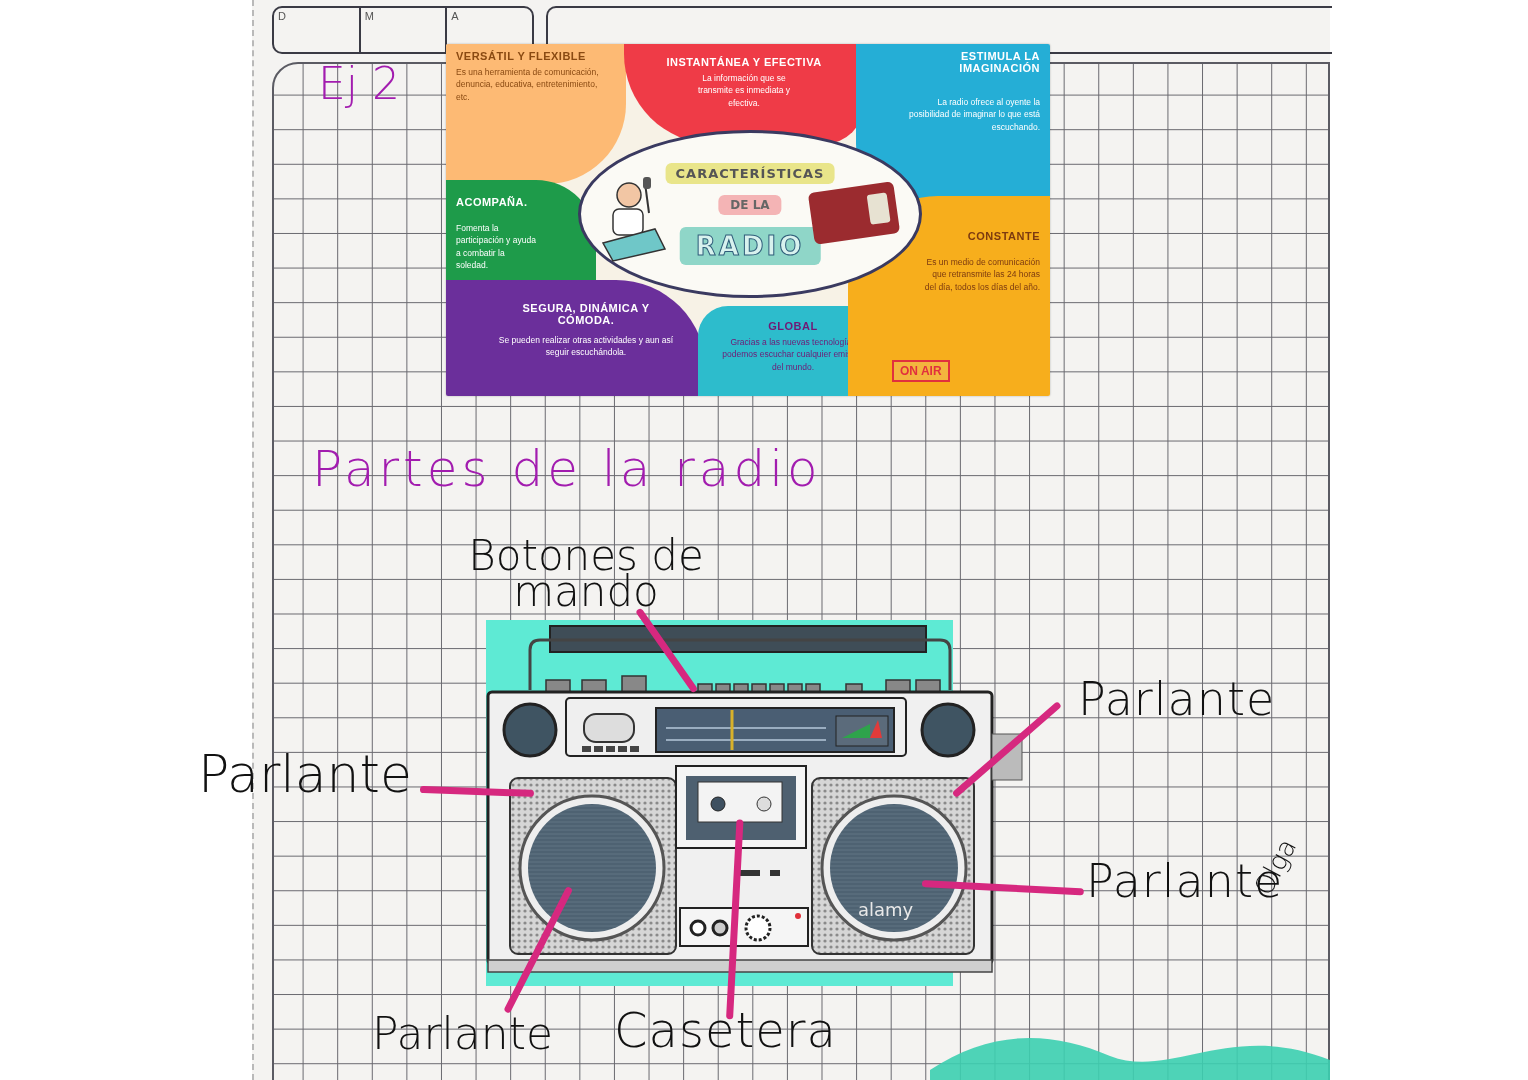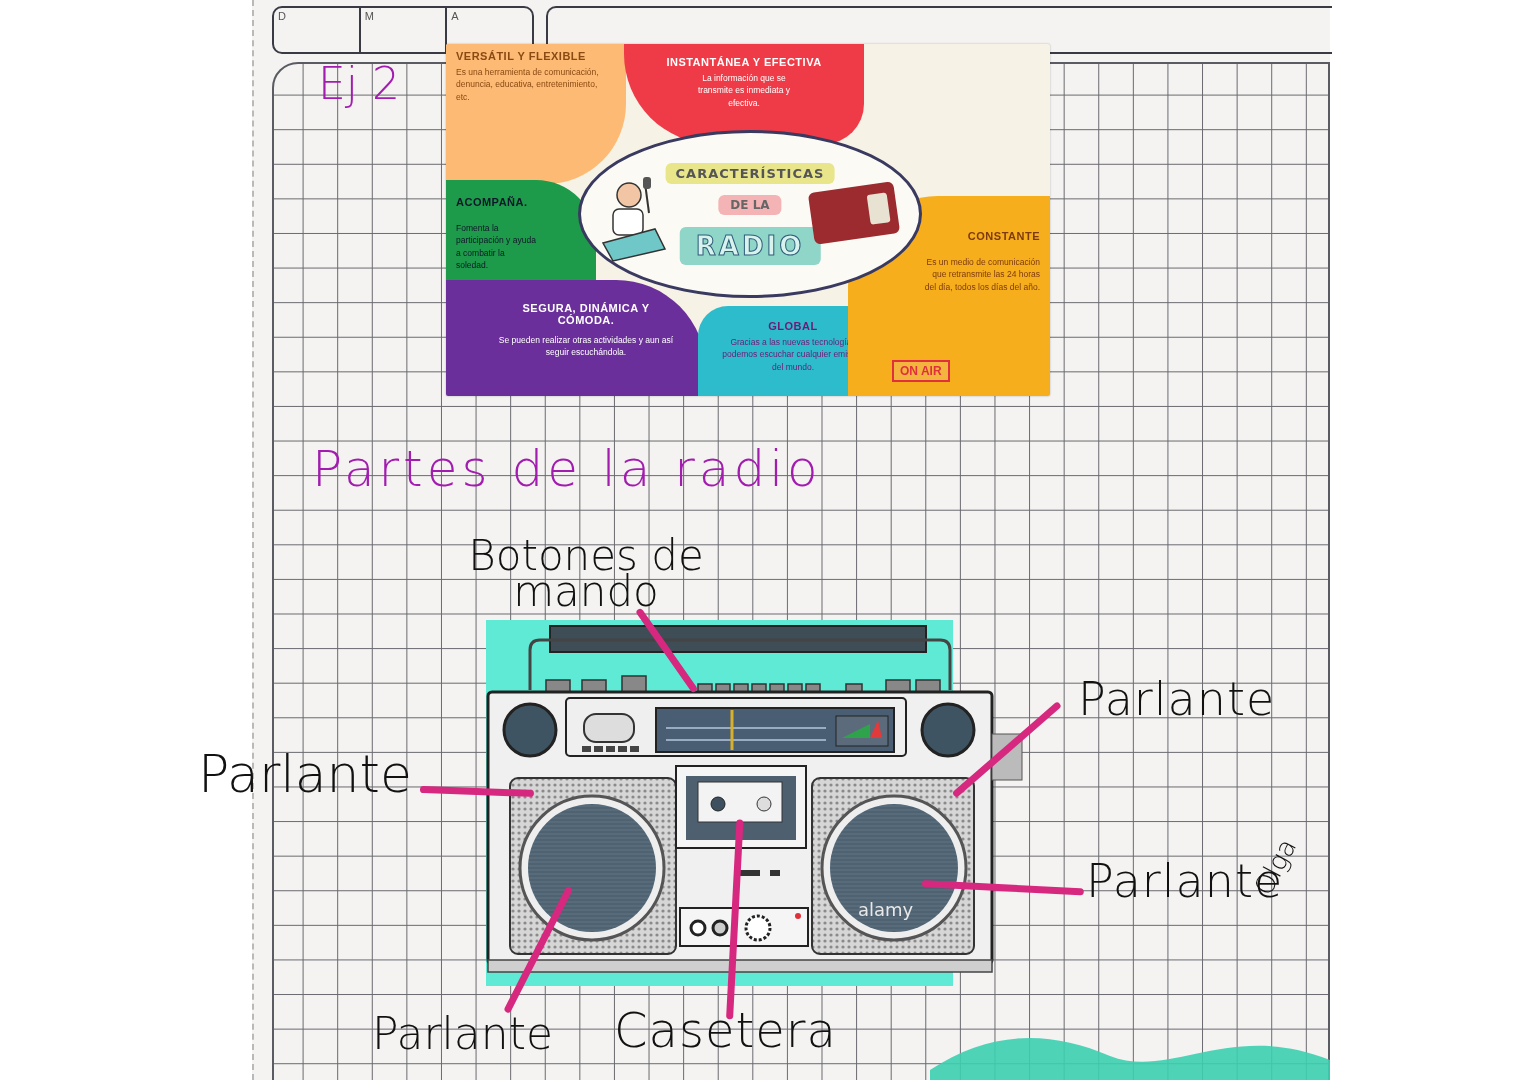--- a/index.html
+++ b/index.html
@@ -40,21 +40,21 @@
     position: absolute; left: 446px; top: 44px; width: 604px; height: 352px;
     background: #f7f2e6; overflow: hidden; border-radius: 2px;
     box-shadow: 0 0 2px rgba(0,0,0,.3);
   }
   .seg { position: absolute; padding: 6px 10px; font-family: "Liberation Sans", sans-serif; }
   .seg h4 { font-size: 11px; font-weight: bold; letter-spacing: .5px; text-transform: uppercase; margin-bottom: 4px; }
   .seg p { font-size: 8.5px; line-height: 1.45; }
   .s-yellow { left: 0; top: 0; width: 180px; height: 140px; background: #fdba74; color: #8a4a12; border-radius: 0 0 80px 0; }
   .s-red { left: 178px; top: 0; width: 240px; height: 100px; background: #ef3b47; color: #fff; text-align: center; border-radius: 0 0 40px 90px; }
   .s-blue { left: 410px; top: 0; width: 194px; height: 160px; background: #25aed6; color: #fff; text-align: right; border-radius: 0 0 0 60px; }
-  .s-green { left: 0; top: 136px; width: 150px; height: 150px; background: #1e9b4a; color: #0f172a; border-radius: 0 60px 0 0; }
+  .s-green { left: 0; top: 136px; width: 150px; height: 150px; background: #1e9b4a; color: #ffffff; border-radius: 0 60px 0 0; }
   .s-purple { left: 0; top: 236px; width: 260px; height: 116px; background: #6b2f9b; color: #fff; text-align: center; padding-top: 22px; padding-left: 30px; border-radius: 0 90px 0 0; }
   .s-cyan { left: 252px; top: 262px; width: 190px; height: 90px; background: #2dbccc; color: #701a75; text-align: center; border-radius: 30px 30px 0 0; }
   .s-orange { left: 402px; top: 152px; width: 202px; height: 200px; background: #f7ae1c; color: #7c3a10; text-align: right; border-radius: 90px 0 0 0; padding-top: 34px; }
   .onair { position: absolute; left: 44px; bottom: 14px; border: 2px solid #e1303d; color: #e1303d; font-size: 12px; font-weight: bold; padding: 2px 6px; background: #f3b53e; }
   .center-oval {
     position: absolute; left: 132px; top: 86px; width: 344px; height: 168px;
     background: #fbfaf5; border: 3px solid #3a3a60; border-radius: 50%;
   }
   .pill { position: absolute; left: 50%; transform: translateX(-50%); font-family: "DejaVu Sans", sans-serif; font-weight: bold; border-radius: 6px; text-align: center; }
   .pill-1 { top: 30px; background: #e9e58a; color: #555; font-size: 13px; padding: 3px 10px; letter-spacing: 1px; }
@@ -87,20 +87,24 @@
 <div class="hand pink" style="left:318px; top:58px; font-size:44px; letter-spacing:0;">Ej 2</div>
 
 <div class="info">
   <div class="seg s-yellow">
     <h4>VERSÁTIL Y FLEXIBLE</h4>
     <p style="width:150px">Es una herramienta de comunicación, denuncia, educativa, entretenimiento, etc.</p>
   </div>
   <div class="seg s-red">
     <h4 style="margin-top:6px">INSTANTÁNEA Y EFECTIVA</h4>
     <p style="width:120px;margin:0 auto">La información que se transmite es inmediata y efectiva.</p>
+  </div>
+  <div class="seg s-blue">
+    <h4 style="width:110px;margin-left:auto;margin-bottom:22px">ESTIMULA LA IMAGINACIÓN</h4>
+    <p style="width:140px;margin-left:auto">La radio ofrece al oyente la posibilidad de imaginar lo que está escuchando.</p>
   </div>
   <div class="seg s-green">
     <h4 style="margin-top:10px;margin-bottom:14px">ACOMPAÑA.</h4>
     <p style="width:80px">Fomenta la participación y ayuda a combatir la soledad.</p>
   </div>
   <div class="seg s-purple">
     <h4 style="width:160px;margin:0 auto 8px">SEGURA, DINÁMICA Y CÓMODA.</h4>
     <p style="width:180px;margin:0 auto">Se pueden realizar otras actividades y aun así seguir escuchándola.</p>
   </div>
   <div class="seg s-cyan">

